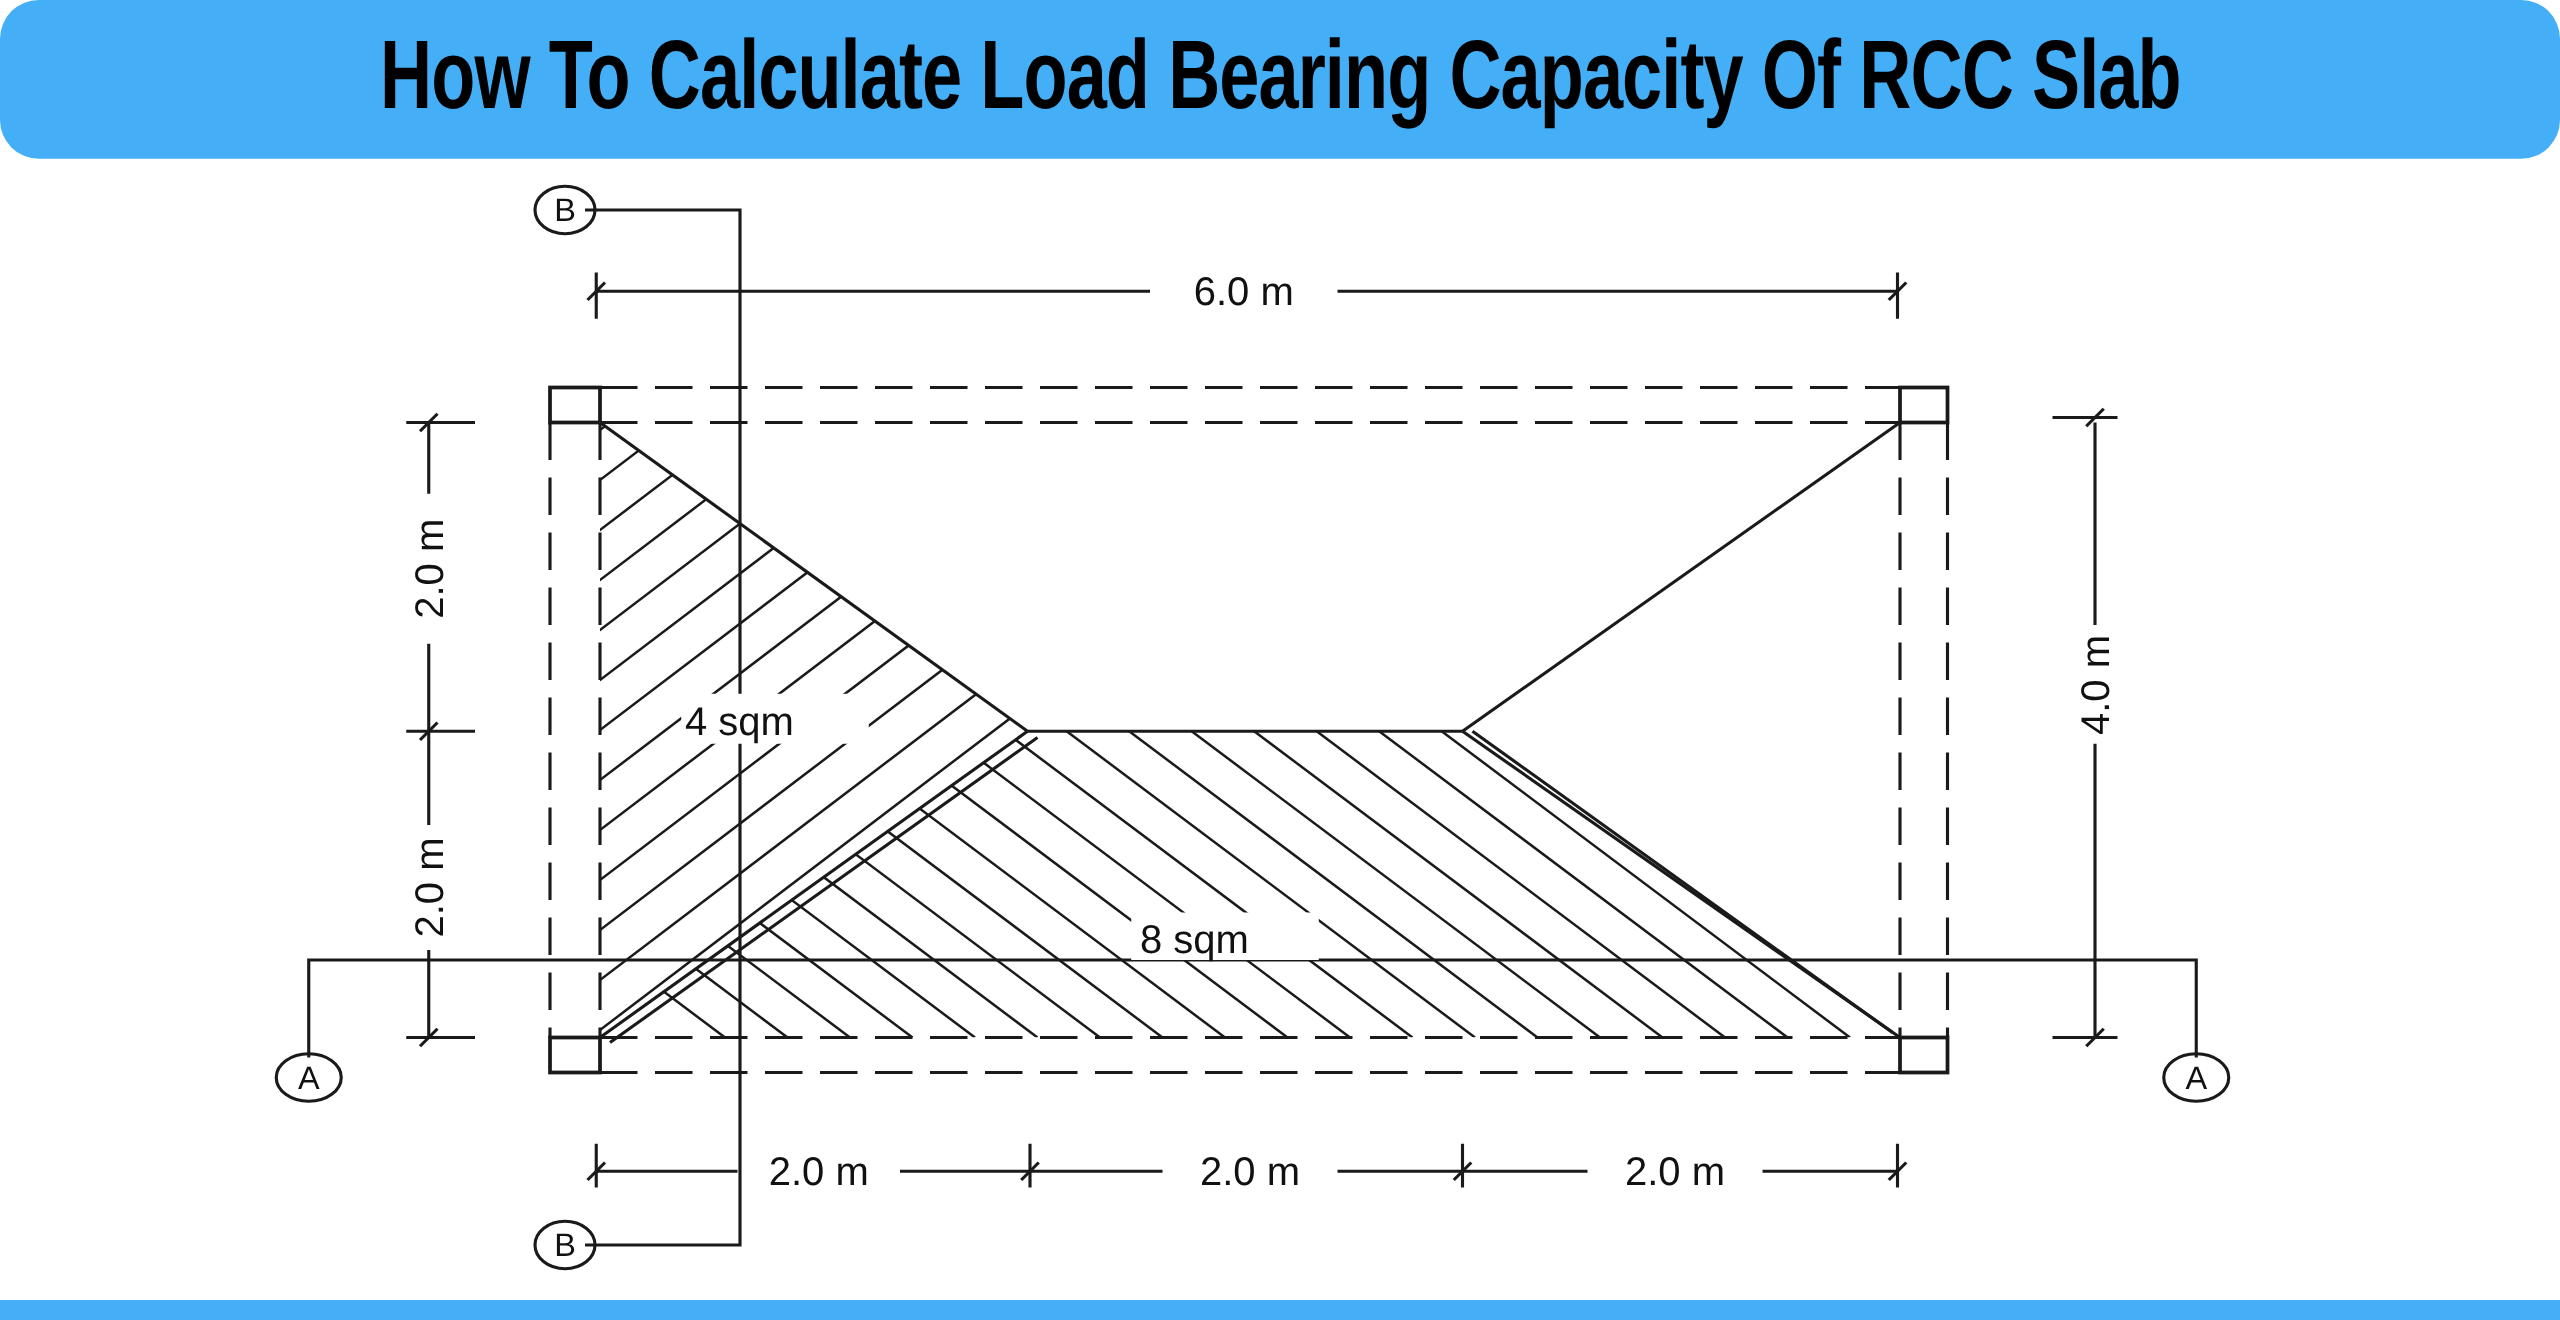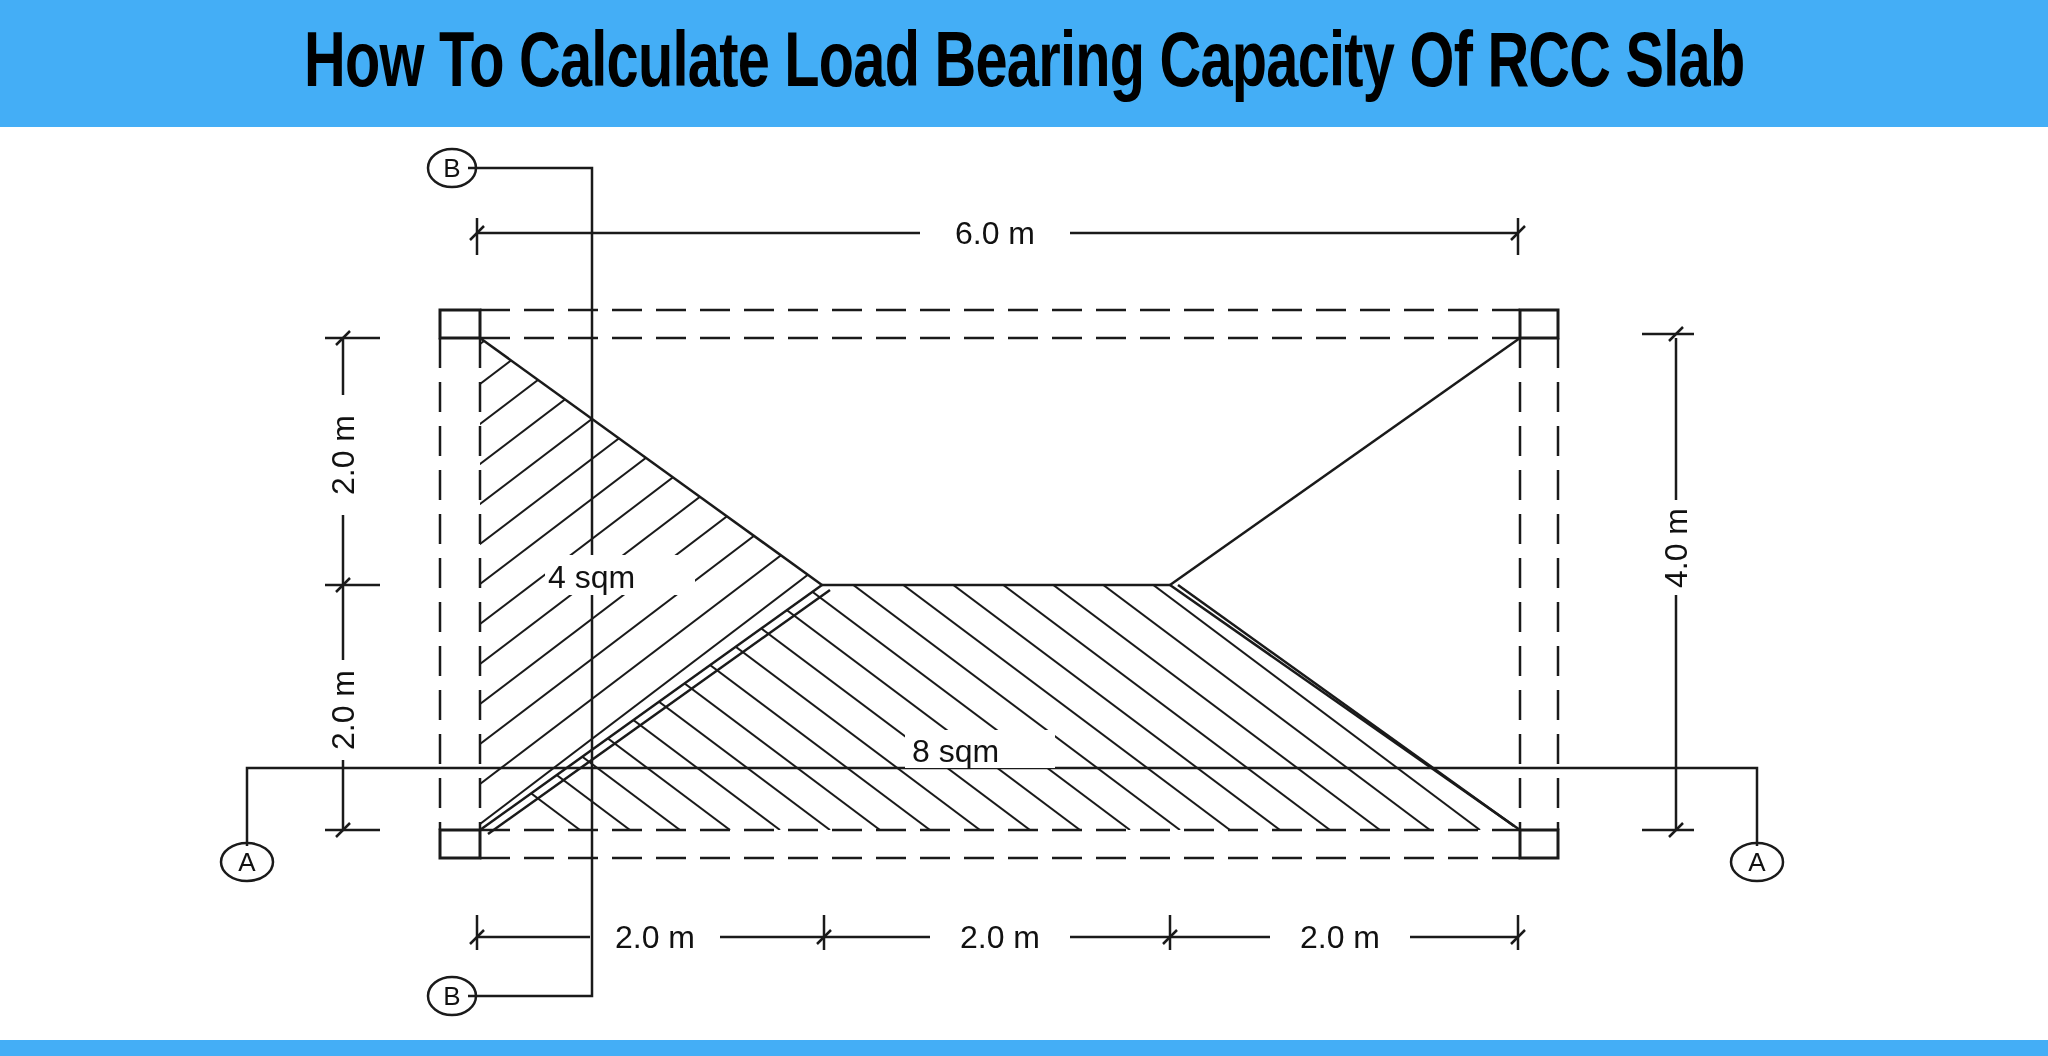--- a/index.html
+++ b/index.html
@@ -1,17 +1,17 @@
 <!DOCTYPE html>
 <html><head>
 <meta charset="utf-8">
 <style>
   html, body { margin: 0; padding: 0; }
   body { width: 2048px; height: 1056px; background: #ffffff; position: relative; overflow: hidden; font-family: "Liberation Sans", sans-serif; }
-  .title-bar { position: absolute; left: 0; top: 0; width: 2048px; height: 127px; background: #44aef6; display: flex; align-items: center; justify-content: center; }
+  .title-bar { position: absolute; left: 0; top: 0; width: 2048px; height: 127px; background: #44aef6; display: flex; align-items: center; justify-content: center; border-radius: 31px; }
   .title-text { font-family: "Liberation Sans", sans-serif; font-weight: 700; font-size: 78px; color: #000; letter-spacing: -1px; transform: scaleX(0.74); transform-origin: center; white-space: nowrap; margin-top: -8px; }
   .bottom-bar { position: absolute; left: 0; top: 1040px; width: 2048px; height: 16px; background: #44aef6; }
   svg.drawing { position: absolute; left: 0; top: 0; }
   .dim-text { font-family: "Liberation Sans", sans-serif; font-size: 32px; fill: #111; }
   .area-text { font-family: "Liberation Sans", sans-serif; font-size: 32px; fill: #111; }
   .bubble-text { font-family: "Liberation Sans", sans-serif; font-size: 26px; fill: #111; }
 </style>
 </head>
 <body>
 

